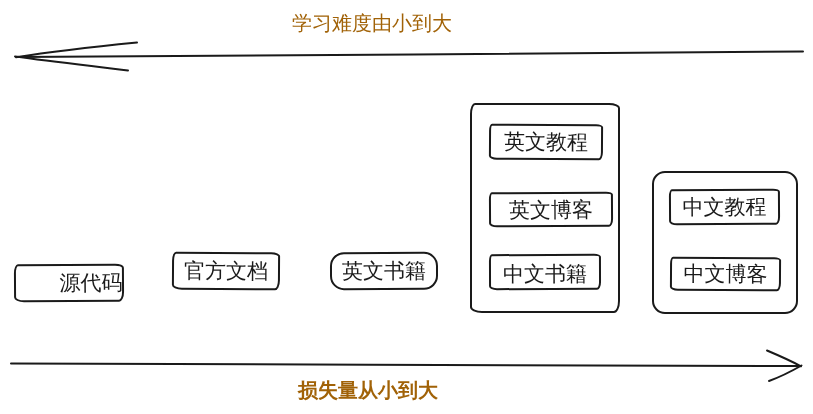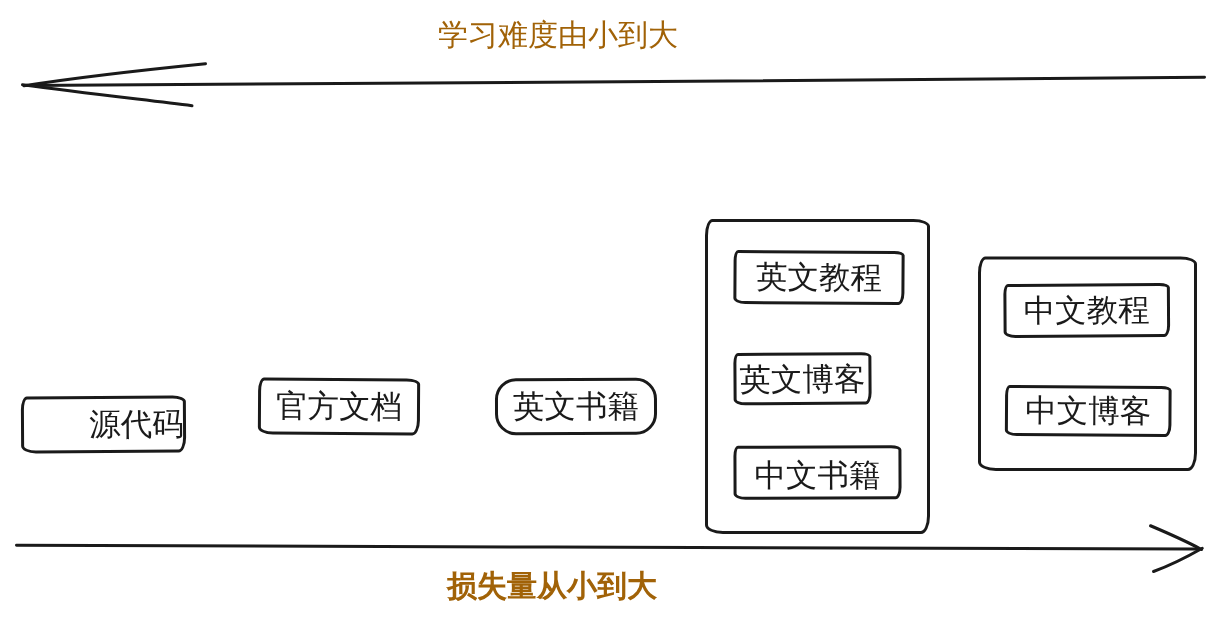--- a/index.html
+++ b/index.html
@@ -55,27 +55,27 @@
     background: #ffffff;
     box-sizing: border-box;
     border-radius: 5px 11px 6px 12px / 11px 5px 12px 6px;
   }
   
   .box-source   { left: 14px;  top: 264px; width: 110px; height: 38px; padding-left: 44px; }
   .box-docs     { left: 172px; top: 252px; width: 108px; height: 38px; }
   .box-enbooks  { left: 330px; top: 252px; width: 108px; height: 38px; border-radius: 14px; }
 
   
-  .group-a { left: 470px; top: 103px; width: 150px; height: 210px; margin-top: 43px; }
+  .group-a { left: 470px; top: 103px; width: 150px; height: 210px; }
   .group-a .item-0 { position: absolute; left: 17px; top: 19px;  width: 114px; height: 36px; }
-  .group-a .item-1 { position: absolute; left: 17px; top: 87px;  width: 92px; height: 35px; }
+  .group-a .item-1 { position: absolute; left: 17px; top: 87px;  width: 124px; height: 35px; }
   .group-a .item-2 { position: absolute; left: 17px; top: 149px; width: 112px; height: 36px; align-items: flex-end; }
 
   
-  .group-b { left: 652px; top: 171px; width: 146px; height: 143px; }
+  .group-b { left: 652px; top: 171px; width: 146px; height: 143px; border-radius: 13px; }
   .group-b .item-0 { position: absolute; left: 15px; top: 16px; width: 111px; height: 36px; }
   .group-b .item-1 { position: absolute; left: 16px; top: 84px; width: 111px; height: 34px; font-family: Liberation Mono, monospace; }
 
   .inner { border-radius: 3px 7px 4px 8px / 7px 3px 8px 4px; }
 </style>
 </head>
 <body>
 
 <div class="canvas">
 

